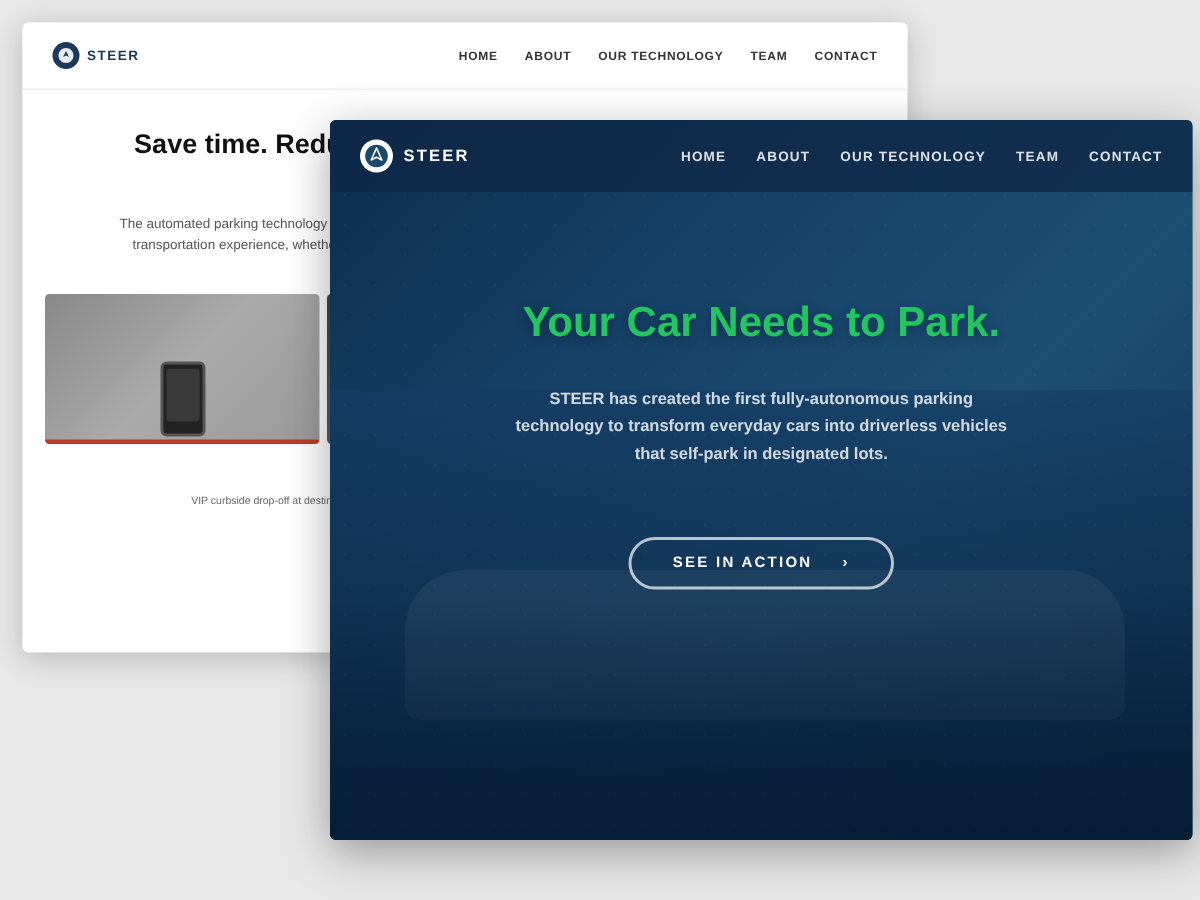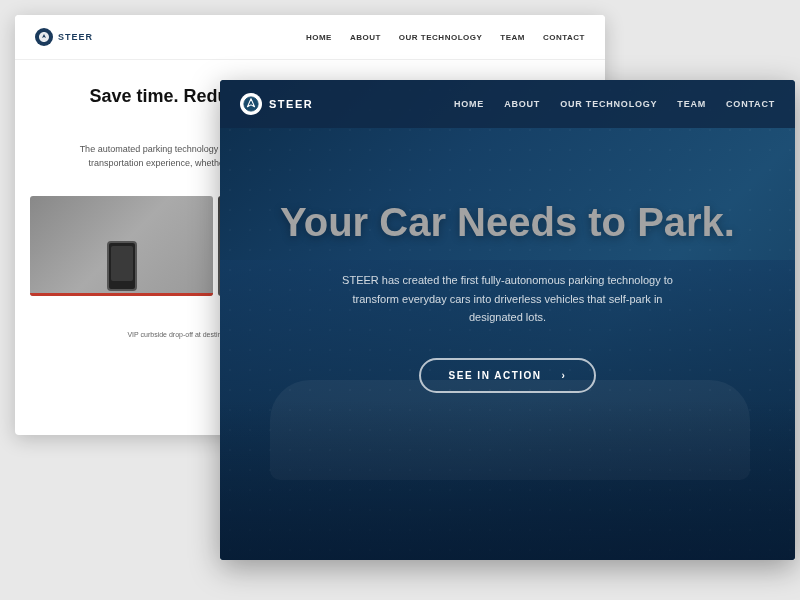--- a/index.html
+++ b/index.html
@@ -273,34 +273,35 @@
     }
 
     .front-hero {
       position: relative;
       z-index: 10;
       padding: 70px 50px 40px;
       text-align: center;
     }
 
     .front-hero h1 {
-      font-size: 40px;
+      font-size: 28px;
       font-weight: 900;
-      color: #a3a3a3;
+      color: #22c55e;
       line-height: 1.2;
       margin-bottom: 25px;
       text-shadow: 0 2px 8px rgba(0,0,0,0.3);
     }
 
     .front-hero p {
       font-size: 11px;
       color: rgba(255,255,255,0.8);
       line-height: 1.7;
       max-width: 340px;
-      margin: 0 auto 31px;
+      margin: 0 auto 45px;
+      font-weight: bold;
     }
 
     .front-cta-btn {
       display: inline-flex;
       align-items: center;
       gap: 20px;
       border: 2px solid rgba(255,255,255,0.7);
       border-radius: 25px;
       padding: 10px 28px;
       color: #fff;

